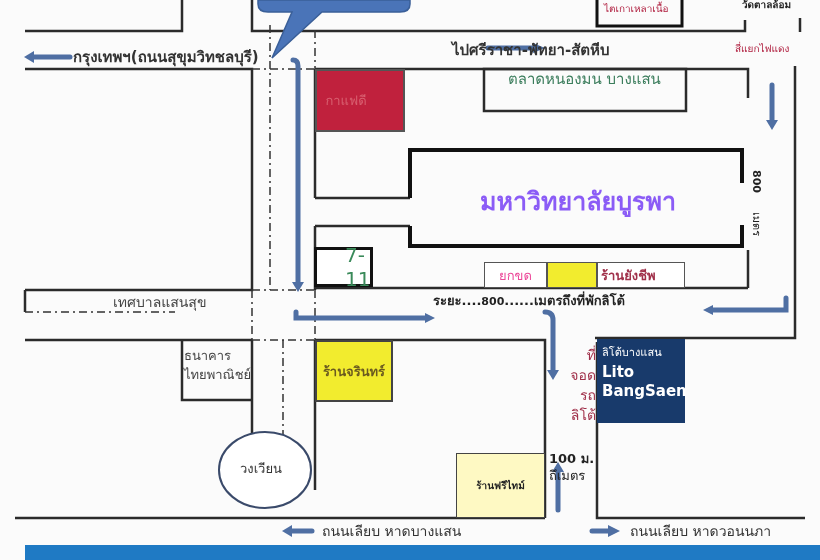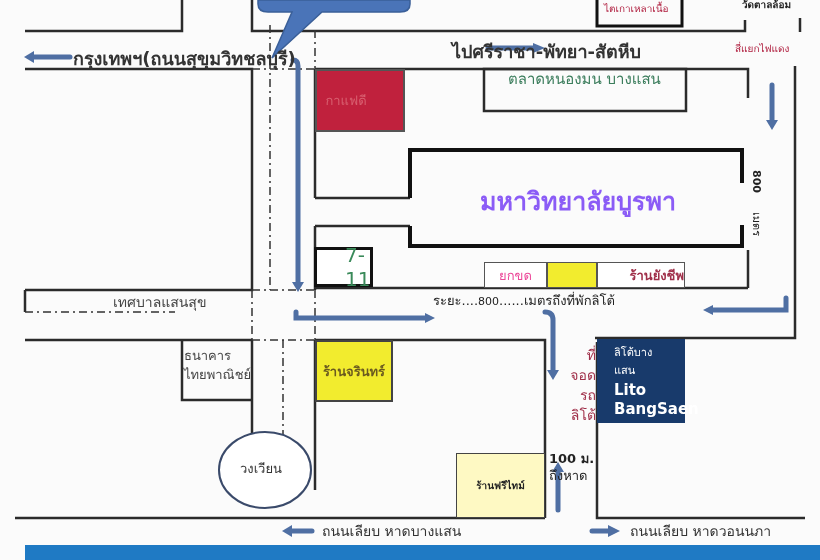--- a/index.html
+++ b/index.html
@@ -1,21 +1,21 @@
 <!DOCTYPE html>
 <html><head>
 <meta charset="utf-8">
 <style>
   html, body { margin:0; padding:0; }
   body { width:820px; height:560px; background:#fbfbfb; position:relative; overflow:hidden;
          font-family:"DejaVu Sans", sans-serif; }
   .abs { position:absolute; }
   .map-svg { position:absolute; left:0; top:0; width:820px; height:560px; }
   .lbl { position:absolute; white-space:nowrap; line-height:1; }
-  .road-label { font-size:18px; color:#333; font-weight:bold; }
+  .road-label { font-size:15px; color:#333; font-weight:bold; }
   .place { position:absolute; box-sizing:border-box; display:flex; align-items:center; justify-content:center; }
 </style>
 </head>
 <body>
 
 <svg class="map-svg" viewBox="0 0 820 560" xmlns="http://www.w3.org/2000/svg">
   <g fill="none" stroke="#2b2b2b" stroke-width="2.5">
 
     <polyline points="182,0 182,31 25,31"></polyline>
 
@@ -123,52 +123,52 @@
 <div class="lbl" style="left:480px; top:189px; font-size:25px; color:#8b5cf6; font-weight:bold;">มหาวิทยาลัยบูรพา</div>
 
 <div class="place" style="left:314px; top:247px; width:59px; height:40px; border:3px solid #111; background:#fff; justify-content:flex-start; padding-left:28px;">
   <span style="font-size:20px; color:#3a8a5a;">7-11</span>
 </div>
 
 <div class="place" style="left:484px; top:262px; width:63px; height:26px; border:1.5px solid #555; background:#fff;">
   <span style="font-size:13px; color:#ec4899;">ยกขด</span>
 </div>
 <div class="abs" style="left:547px; top:262px; width:50px; height:26px; background:#f2ec2e; border:1.5px solid #555; box-sizing:border-box;"></div>
-<div class="place" style="left:597px; top:262px; width:88px; height:26px; border:1.5px solid #555; background:#fff; justify-content:flex-end; padding-left:3px;">
+<div class="place" style="left:597px; top:262px; width:88px; height:26px; border:1.5px solid #555; background:#fff; justify-content:flex-start; padding-left:3px;">
   <span style="font-size:13px; color:#a0304a; font-weight:bold;">ร้านยังชีพ</span>
 </div>
 
-<div class="lbl" style="left:433px; top:294px; font-size:13px; color:#222; font-weight:normal;">
+<div class="lbl" style="left:433px; top:294px; font-size:13px; color:#222; font-weight:bold;">
   <span>ระยะ....</span><span style="font-size:11px;">800</span><span>......เมตรถึงที่พักลิโต้</span>
 </div>
 
 <div class="lbl" style="left:184px; top:346px; font-size:13px; color:#444; line-height:19px;">
   <div>ธนาคาร</div>
   <div>ไทยพาณิชย์</div>
 </div>
 
 <div class="place" style="left:315px; top:340px; width:78px; height:62px; background:#f2ec2e; border:2px solid #444;">
   <span style="font-size:13px; color:#6a5a20; font-weight:bold;">ร้านจรินทร์</span>
 </div>
 
 <div class="lbl" style="left:560px; top:345px; font-size:14px; color:#a0304a; text-align:right; line-height:20px; width:36px;">
   <div>ที่</div>
   <div>จอด</div>
   <div>รถ</div>
   <div>ลิโต้</div>
 </div>
 
-<div class="abs" style="left:597px; top:339px; width:88px; height:84px; background:#183a6b; padding:4px 17px; box-sizing:border-box; color:#fff;">
+<div class="abs" style="left:597px; top:339px; width:88px; height:84px; background:#183a6b; padding:4px 5px; box-sizing:border-box; color:#fff;">
   <div style="font-size:11px; margin-bottom:2px;">ลิโต้บางแสน</div>
   <div style="font-size:15px; font-weight:bold; line-height:19px;">Lito</div>
   <div style="font-size:15px; font-weight:bold; line-height:19px;">BangSaen</div>
 </div>
 
 <div class="lbl" style="left:549px; top:450px; font-size:13px; color:#222; font-weight:bold; line-height:17px;">
   <div>100 ม.</div>
-  <div style="font-weight:normal;">ถึงหาด</div>
+  <div style="font-weight:normal;">ถึเมตร</div>
 </div>
 
 <div class="place" style="left:456px; top:453px; width:89px; height:65px; background:#fef9c3; border:1.5px solid #444;">
   <span style="font-size:10px; color:#222; font-weight:bold;">ร้านฟรีไทม์</span>
 </div>
 
 <div class="lbl" style="left:240px; top:462px; font-size:13px; color:#333;">วงเวียน</div>
 
 </body></html>

